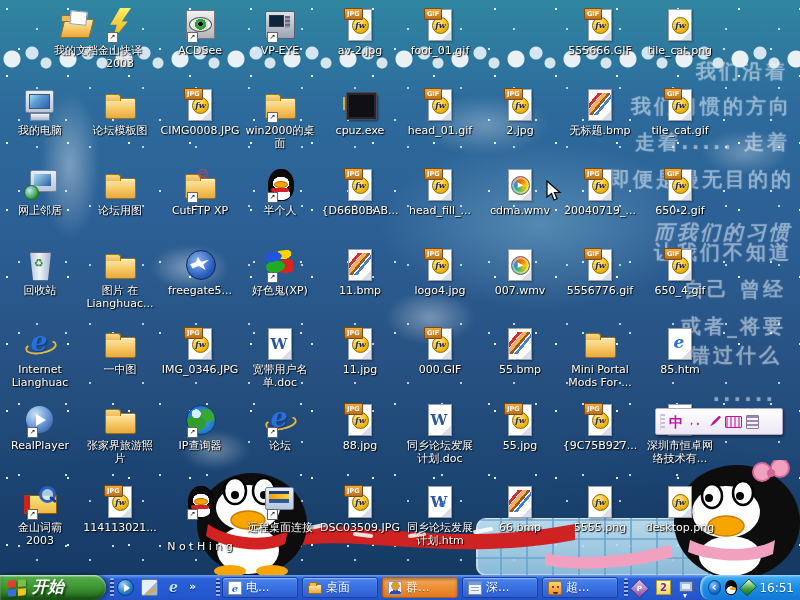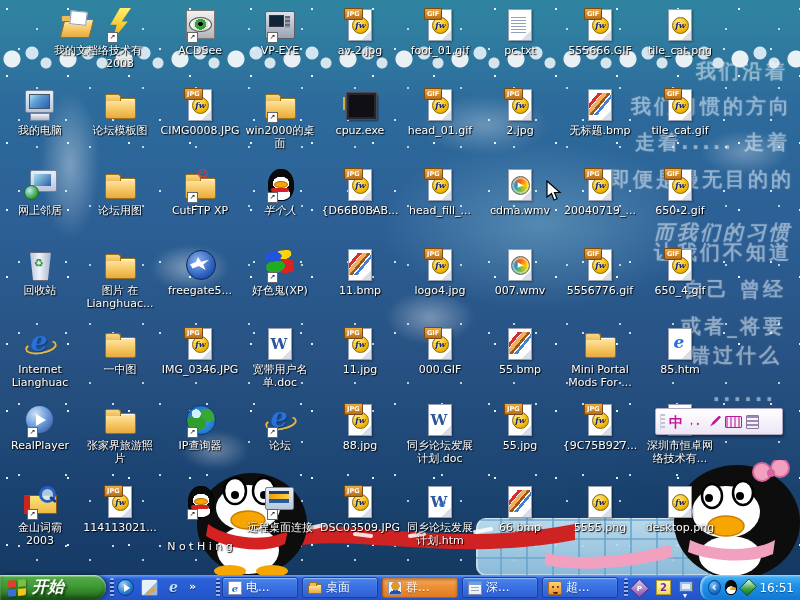--- a/index.html
+++ b/index.html
@@ -245,21 +245,21 @@
       <div class="l1">我的文档</div>
     </div>
   </div>
       <div class="dicon t-lightning has-sc" style="left: 80px; top: 8px;">
     <div class="ig">
       <span class="pg"></span>
 
       <span class="sc"></span>
     </div>
     <div class="lbl">
-      <div class="l1">络技术有</div>
+      <div class="l1">金山快译</div>
           <div class="l2">2003</div>
     </div>
   </div>
       <div class="dicon t-eye has-sc" style="left: 160px; top: 8px;">
     <div class="ig">
       <span class="pg"></span>
           <span class="ov"></span>
 
       <span class="sc"></span>
     </div>
@@ -292,30 +292,20 @@
   </div>
       <div class="dicon t-img" style="left: 400px; top: 8px;">
     <div class="ig">
       <span class="pg"></span>
           <span class="ov">fw</span>
       <span class="banner">GIF</span>
 
     </div>
     <div class="lbl">
       <div class="l1">foot_01.gif</div>
-    </div>
-  </div>
-      <div class="dicon t-txt" style="left: 480px; top: 8px;">
-    <div class="ig">
-      <span class="pg"></span>
-          <span class="ov"></span>
-
-    </div>
-    <div class="lbl">
-      <div class="l1">pc.txt</div>
     </div>
   </div>
       <div class="dicon t-img" style="left: 560px; top: 8px;">
     <div class="ig">
       <span class="pg"></span>
           <span class="ov">fw</span>
       <span class="banner">GIF</span>
 
     </div>
     <div class="lbl">
@@ -455,21 +445,21 @@
       <span class="pg"></span>
           <span class="ov"></span>
           <span class="ov2">☺</span>
 
       <span class="sc"></span>
     </div>
     <div class="lbl">
       <div class="l1">CutFTP XP</div>
     </div>
   </div>
-      <div class="dicon t-qq has-sc" style="left: 240px; top: 168px; font-style: italic;">
+      <div class="dicon t-qq has-sc" style="left: 240px; top: 168px;">
     <div class="ig">
       <span class="pg"></span>
           <span class="ov"></span>
           <span class="ov2"></span>
 
       <span class="sc"></span>
     </div>
     <div class="lbl">
       <div class="l1">半个人</div>
     </div>

